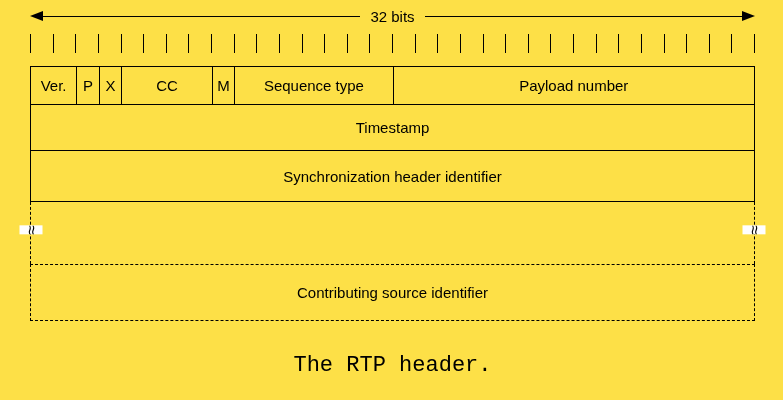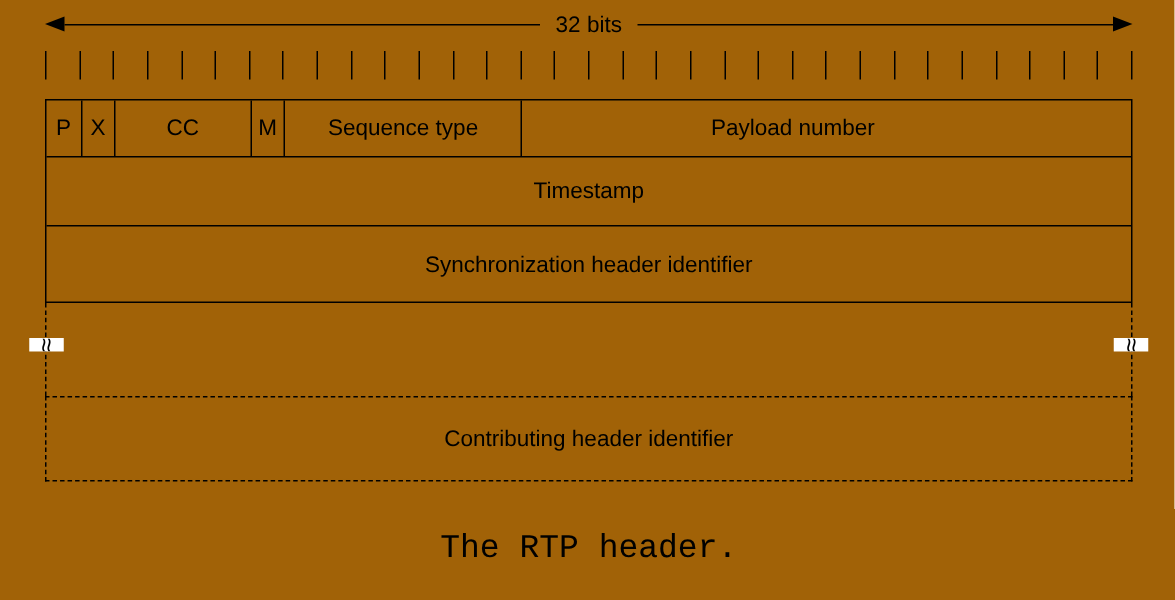--- a/index.html
+++ b/index.html
@@ -1,20 +1,20 @@
 <!DOCTYPE html>
 <html><head>
 <meta charset="utf-8">
 <style>
   html, body { margin: 0; padding: 0; background: #ffffff; }
   .page {
     position: relative;
     width: 783px;
     height: 400px;
-    background: #a16207;
+    background: #fde047;
     font-family: "Liberation Sans", sans-serif;
     color: #000;
     box-sizing: border-box;
     padding: 8px 28px 0 30px;
   }
   .content { width: 100%; }
 
   
   .width-arrow {
     display: flex;
@@ -155,20 +155,21 @@
         <div class="tick-cell"></div>
         <div class="tick-cell"></div>
         <div class="tick-cell"></div>
         <div class="tick-cell"></div>
         <div class="tick-cell"></div>
         <div class="tick-cell"></div>
       </div>
 
     <div class="header-table">
       <div class="bit-row row-1">
+        <div class="field" style="grid-column: span 2">Ver.</div>
         <div class="field" style="grid-column: span 1">P</div>
         <div class="field" style="grid-column: span 1">X</div>
         <div class="field" style="grid-column: span 4">CC</div>
         <div class="field" style="grid-column: span 1">M</div>
         <div class="field" style="grid-column: span 7">Sequence type</div>
         <div class="field" style="grid-column: span 16">Payload number</div>
       </div>
       <div class="bit-row row-2">
         <div class="field" style="grid-column: span 32">Timestamp</div>
       </div>
@@ -176,19 +177,19 @@
         <div class="field" style="grid-column: span 32">Synchronization header identifier</div>
       </div>
     </div>
 
     <div class="break-region">
       <span class="break-squiggle left">≈</span>
       <span class="break-squiggle right">≈</span>
     </div>
 
     <div class="optional-row">
-      <span>Contributing header identifier</span>
+      <span>Contributing source identifier</span>
     </div>
 
     <div class="caption">The RTP header.</div>
 
   </div>
 </div>
 
 </body></html>

